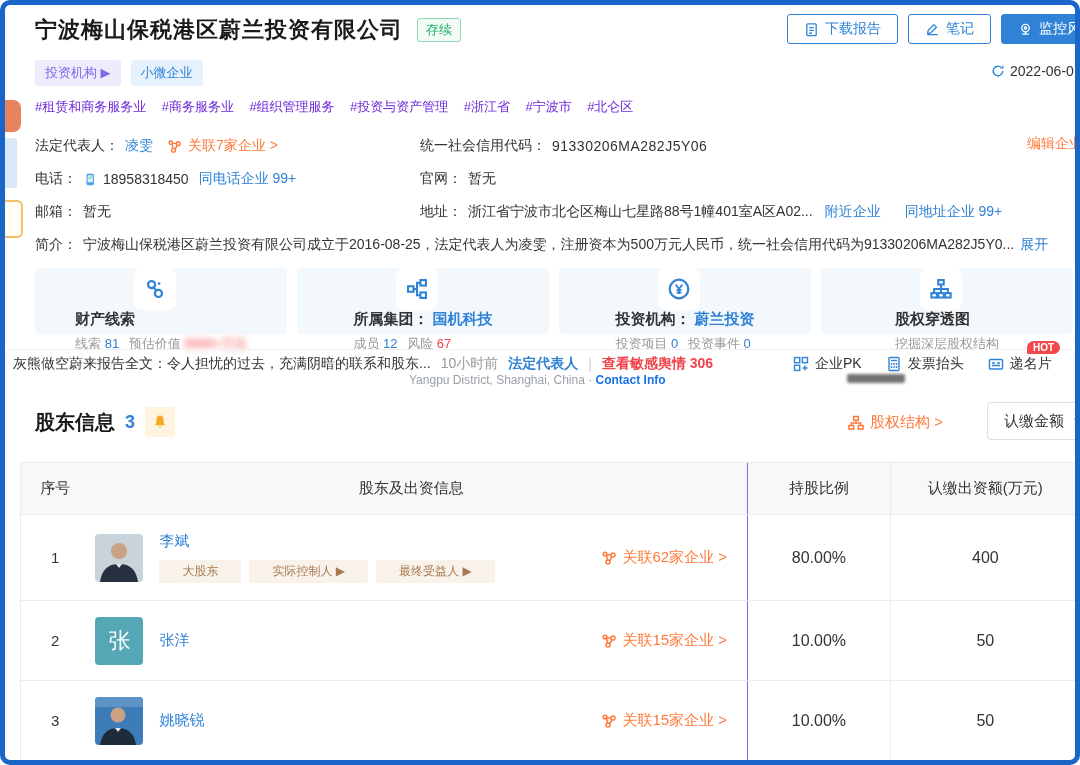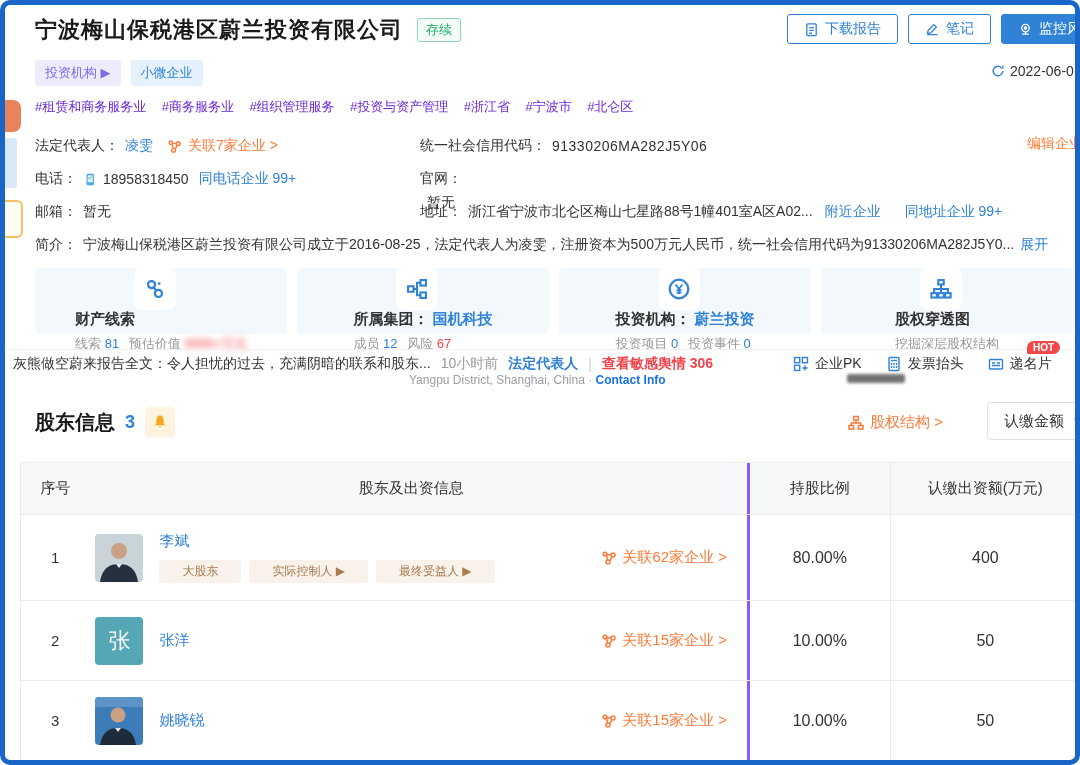--- a/index.html
+++ b/index.html
@@ -60,21 +60,21 @@
   .equity { display:flex; align-items:center; gap:6px; font-size:15px; }
   .amt-btn { display:flex; align-items:center; gap:10px; height:38px; padding:0 16px;
              border:1px solid #dcdfe3; border-radius:4px; background:#fff; font-size:15px;
              color:#333; cursor:pointer; white-space:nowrap; }
 
   .table { border:1px solid #e9ebee; border-right:none; font-size:15px; color:#333; }
   .trow { display:flex; border-bottom:1px solid #e9ebee; align-items:stretch; }
   .thead { background:#f7f8fa; height:52px; font-size:15px; }
   .c-no { width:72px; display:flex; align-items:center; justify-content:center; }
   .c-main { width:690px; display:flex; align-items:center; padding:0 20px 0 6px; }
-  .c-ratio { width:150px; border-left:3px solid #8b5cf6; display:flex; align-items:center; justify-content:center; font-size:16px; }
+  .c-ratio { width:150px; border-left:1px solid #8b5cf6; display:flex; align-items:center; justify-content:center; font-size:16px; }
   .c-amt { width:200px; border-left:1px solid #e9ebee; display:flex; align-items:center; justify-content:center; font-size:16px; }
   .thead .c-main { justify-content:center; }
   .avatar { width:48px; height:48px; border-radius:4px; overflow:hidden; flex:0 0 auto; margin-right:16px; }
   .avatar.zh { background:#55a7b6; color:#fff; font-size:22px; display:flex; align-items:center; justify-content:center; }
   .sh-name { font-size:15px; }
   .badges { display:flex; gap:8px; margin-top:9px; }
   .badge { font-size:12px; color:#a97a50; background:#f8f2ea; border-radius:3px; padding:3px 23px; cursor:pointer; white-space:nowrap; }
   .rel { display:flex; align-items:center; gap:5px; font-size:15px; margin-left:auto; }
 
   
@@ -176,21 +176,21 @@
     <span class="ic">
       <svg width="14" height="15" viewBox="0 0 16 16">
           <rect x="4" y="1.5" width="8.5" height="13" rx="1.6" fill="#4aa3e8"></rect>
           <rect x="5.3" y="3.2" width="5.9" height="8" fill="#dff0fc"></rect>
           <path d="M6 5.6l1.5 1.5 2.6-2.6" stroke="#2bb169" stroke-width="1.1" fill="none"></path>
         </svg>
       </span>
     <span>18958318450</span>
     <span class="link" style="margin-left:4px;">同电话企业 99+</span>
   </div>
-  <div class="abs drow" style="top:165px; left:415px;flex-direction:column;">
+  <div class="abs drow" style="top:165px; left:415px;">
     <span>官网：</span>
     <span>暂无</span>
   </div>
 
   <div class="abs drow" style="top:198px; left:30px;">
     <span>邮箱：</span>
     <span>暂无</span>
   </div>
   <div class="abs drow" style="top:198px; left:415px;">
     <span>地址：</span>

